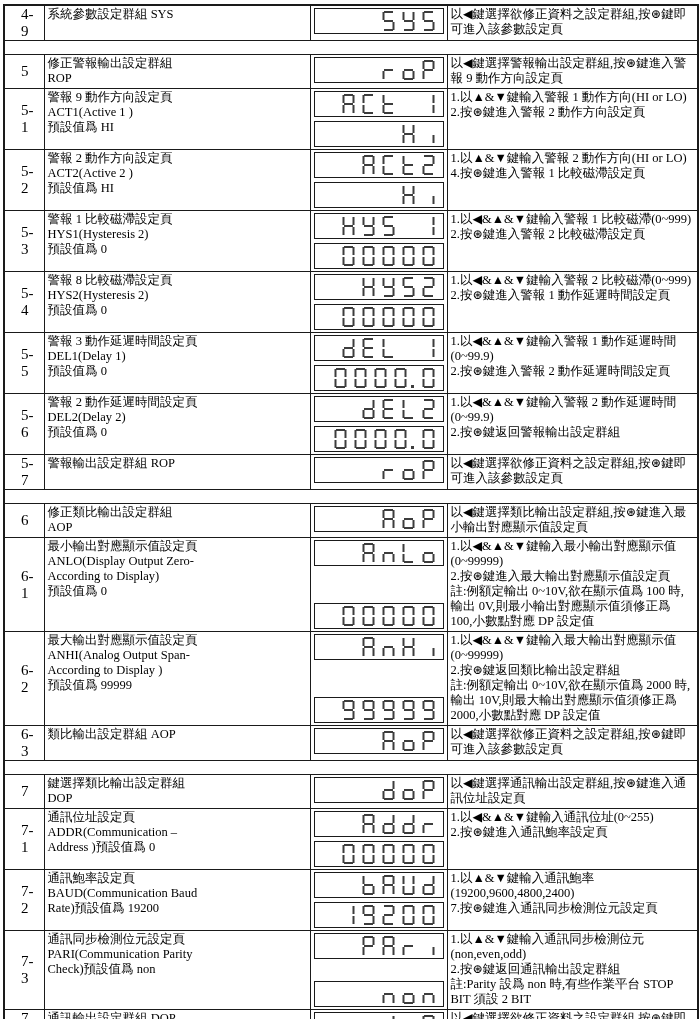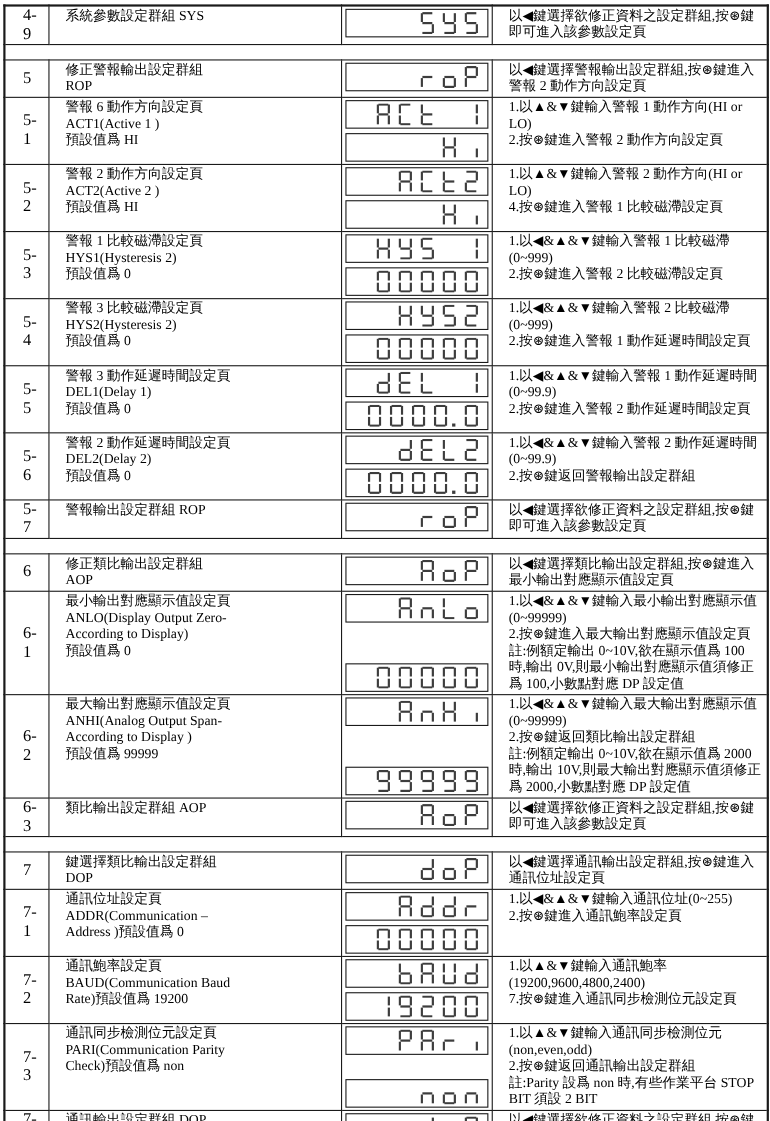--- a/index.html
+++ b/index.html
@@ -1,21 +1,21 @@
 <!DOCTYPE html>
 <html><head>
 <meta charset="utf-8">
 <style>
   html,body { margin:0; padding:0; background:#ffffff; }
   body { width:700px; font-family:"Liberation Serif","DejaVu Serif",serif; color:#000; }
   .page { padding:4px 3px; }
   table.man { width:694px; border-collapse:collapse; table-layout:fixed; border:2px solid #1a1a1a; }
   td { border:1px solid #1a1a1a; box-sizing:border-box; }
   .step-cell { text-align:center; font-size:15px; vertical-align:middle; padding:0 16px; }
-  .desc-cell, .ops-cell { font-size:12.5px; line-height:15px; vertical-align:top; padding:1px 3px 2px 15px;margin-top:24px; }
+  .desc-cell, .ops-cell { font-size:12.5px; line-height:15px; vertical-align:top; padding:1px 3px 2px 3px;margin-top:24px; }
   .ops-cell div, .desc-cell div { word-break:break-word; }
   .display-cell { height:1px; vertical-align:top; padding:2px 3px; }
   .disp-wrap { height:100%; min-height:27px; display:flex; flex-direction:column; justify-content:space-between; }
   .disp-wrap.n2 { min-height:56px; }
   .seg-box { height:26px; box-sizing:border-box; border:1px solid #1a1a1a; background:#fff;
              display:flex; justify-content:flex-end; align-items:center; padding:2px 8px 2px 2px; }
   .seg-ch  { width:13px; height:20px; margin-left:7px; flex:0 0 auto; }
   .seg-dot { width:5px;  height:20px; margin-left:3px; flex:0 0 auto; }
   .sep-cell { height:14px; }
 </style>
@@ -93,27 +93,27 @@
                   <rect x="1.5" y="0" width="9" height="2" fill="#3d3d3d"></rect>
                   <rect x="10" y="1" width="2" height="8" fill="#3d3d3d"></rect>
                   <rect x="0" y="11" width="2" height="8" fill="#3d3d3d"></rect>
                   <rect x="0" y="1" width="2" height="8" fill="#3d3d3d"></rect>
                   <rect x="1.5" y="9" width="9" height="2" fill="#3d3d3d"></rect>
                 </svg>
               </div>
             </div>
           </td>
           <td class="ops-cell">
-            <div>以◀鍵選擇警報輸出設定群組,按⊛鍵進入警報 2 動作方向設定頁</div>
+            <div>以◀鍵選擇警報輸出設定群組,按⊛鍵進入警報 9 動作方向設定頁</div>
           </td>
         </tr>
         <tr>
           <td class="step-cell">5-1</td>
           <td class="desc-cell">
-            <div>警報 6 動作方向設定頁</div>
+            <div>警報 9 動作方向設定頁</div>
             <div>ACT1(Active 1 )</div>
             <div>預設值爲 HI</div>
           </td>
           <td class="display-cell">
             <div class="disp-wrap n2">
               <div class="seg-box">
                 <svg viewBox="0 0 12 20" class="seg-ch">
                   <rect x="1.5" y="0" width="9" height="2" fill="#3d3d3d"></rect>
                   <rect x="10" y="1" width="2" height="8" fill="#3d3d3d"></rect>
                   <rect x="10" y="11" width="2" height="8" fill="#3d3d3d"></rect>
@@ -297,21 +297,21 @@
             </div>
           </td>
           <td class="ops-cell">
             <div>1.以◀&amp;▲&amp;▼鍵輸入警報 1 比較磁滯(0~999)</div>
             <div>2.按⊛鍵進入警報 2 比較磁滯設定頁</div>
           </td>
         </tr>
         <tr>
           <td class="step-cell">5-4</td>
           <td class="desc-cell">
-            <div>警報 3 比較磁滯設定頁</div>
+            <div>警報 8 比較磁滯設定頁</div>
             <div>HYS2(Hysteresis 2)</div>
             <div>預設值爲 0</div>
           </td>
           <td class="display-cell">
             <div class="disp-wrap n2">
               <div class="seg-box">
                 <svg viewBox="0 0 12 20" class="seg-ch">
                   <rect x="10" y="1" width="2" height="8" fill="#3d3d3d"></rect>
                   <rect x="10" y="11" width="2" height="8" fill="#3d3d3d"></rect>
                   <rect x="0" y="11" width="2" height="8" fill="#3d3d3d"></rect>

